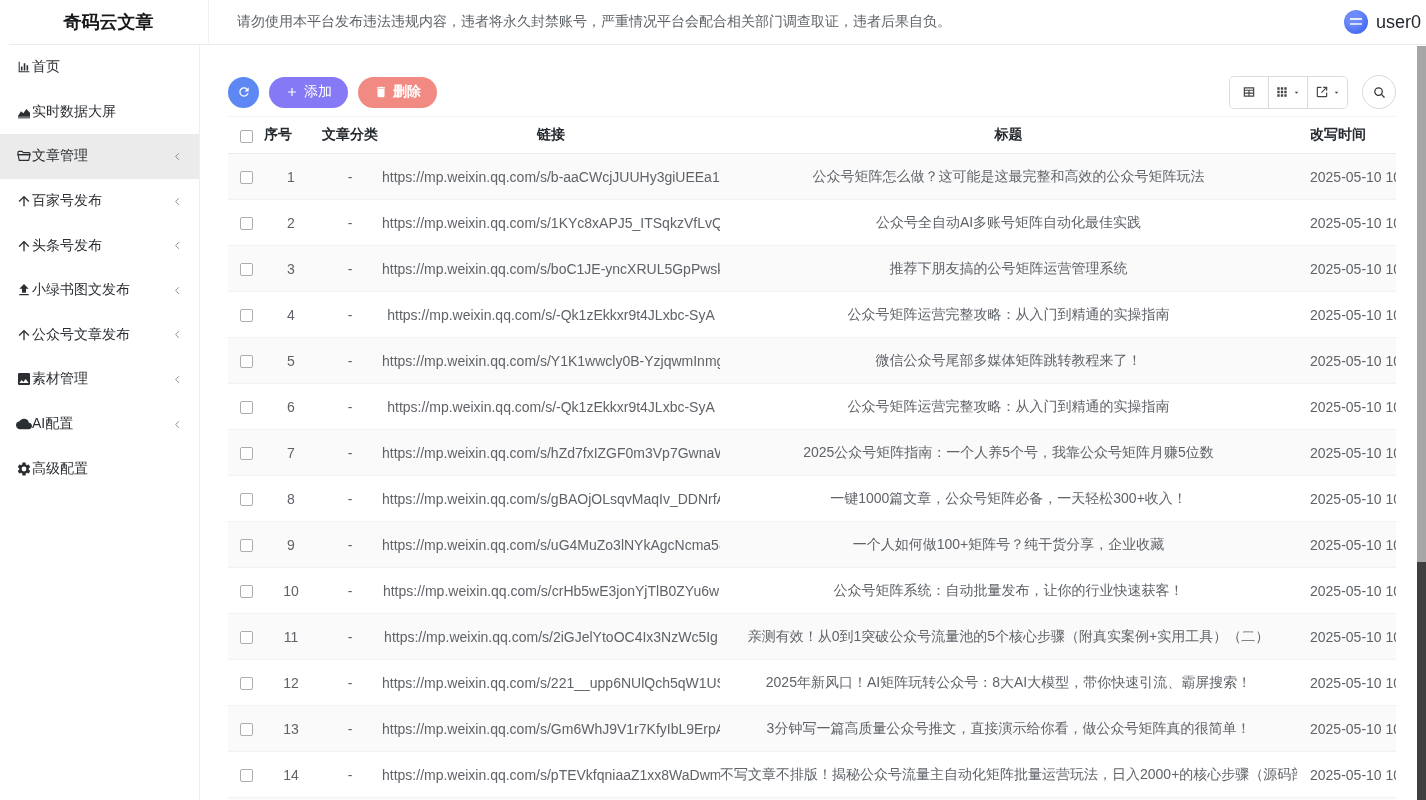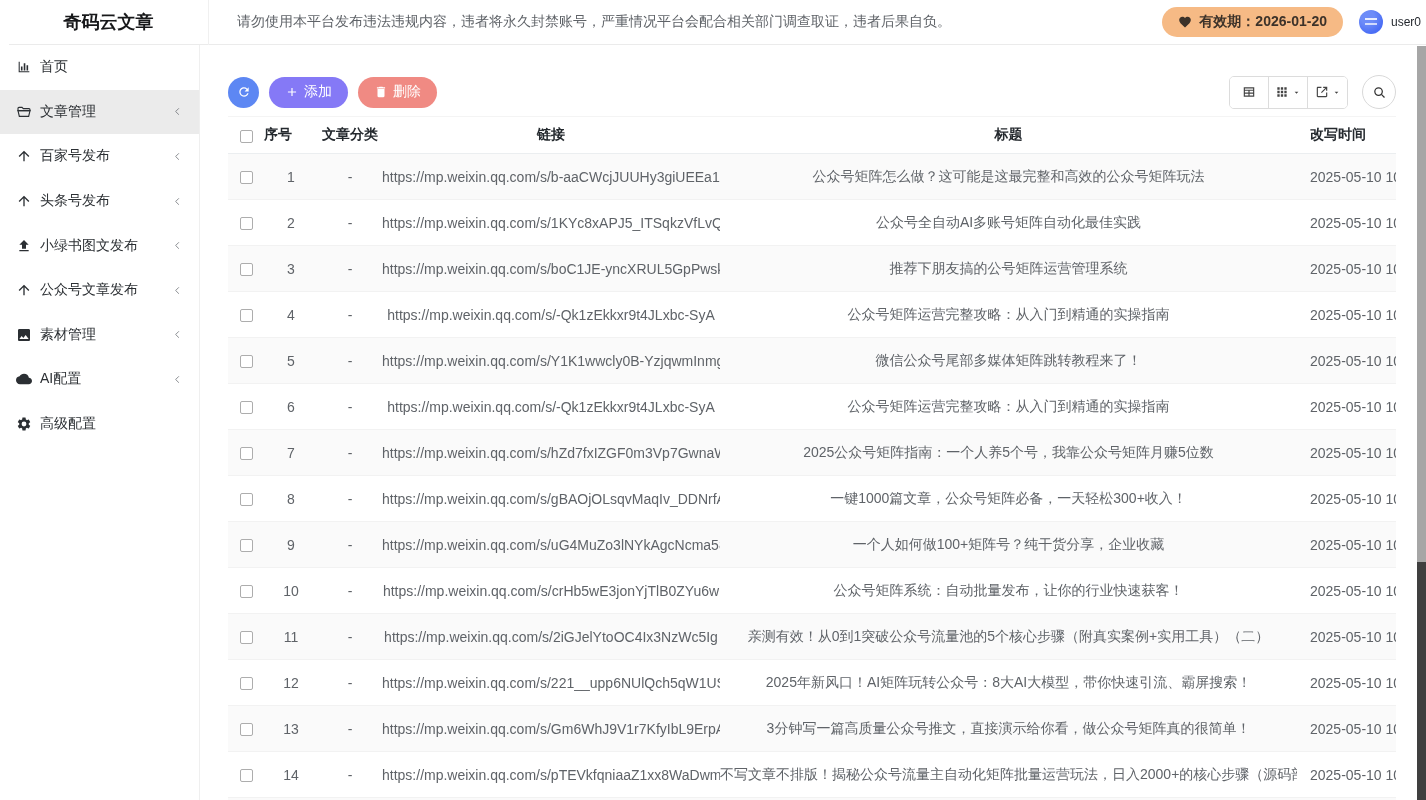--- a/index.html
+++ b/index.html
@@ -14,45 +14,45 @@
   .notice { margin-left:28px; font-size:14px; color:#5f6368; white-space:nowrap; }
   .header-right { margin-left:auto; display:flex; align-items:center; padding-right:14px; }
   .badge { display:flex; align-items:center; gap:7px; background:var(--badge-bg,#f6ba85);
     color:#3c3229; font-size:14px; font-weight:bold; border-radius:15px; padding:6px 16px; cursor:pointer;}
   .badge svg { width:14px; height:14px; fill:#3c3229; }
   .avatar { width:24px; height:24px; border-radius:50%; margin-left:16px; cursor:pointer;
     background:radial-gradient(circle at 35% 30%, #6d8cf8 0 30%, var(--avatar,#4b6ef5) 70%);
     position:relative; overflow:hidden;}
   .avatar:after{content:""; position:absolute; left:6px; top:8px; width:12px; height:2px;
     background:rgba(255,255,255,.85); box-shadow:0 5px 0 rgba(255,255,255,.7);}
-  .username { margin-left:8px; font-size:12px; color:#1f2329; }
+  .username { margin-left:8px; font-size:18px; color:#1f2329; }
 
   
   .sidebar { position:fixed; top:45px; left:0; width:200px; height:755px; background:#fff;
     border-right:1px solid #efefef; z-index:5; }
   .side-item { height:44.6px; display:flex; align-items:center; padding:0 16px 0 15px;
     font-size:14px; color:#2b2f33; cursor:pointer; }
   .side-item.active { background:var(--active-item-bg,#ebebeb); }
   .s-icon { width:17px; height:17px; display:inline-flex; align-items:center; justify-content:center; }
   .s-icon svg { width:16px; height:16px; fill:#2b2f33; }
   .s-icon svg.stroked { fill:none; stroke:#2b2f33; stroke-width:1.7; }
-  .s-label { margin-left:8px; white-space:nowrap; }
+  .s-label { margin-left:0; white-space:nowrap; }
   .s-chevron { margin-left:auto; display:inline-flex; }
   .s-chevron svg { width:11px; height:11px; fill:none; stroke:#5f6368; stroke-width:1.6; }
 
   
   .main { position:absolute; top:45px; left:200px; width:1226px; height:755px; background:#fff;
     padding-left:28px; }
   .toolbar { margin-top:31px; height:32px; width:1168px; display:flex; align-items:center; }
   .btn { border:none; display:inline-flex; align-items:center; justify-content:center;
     cursor:pointer; color:#fff; font-size:14px; font-family:inherit; }
   .btn svg { width:14px; height:14px; fill:#fff; }
   .btn-refresh { width:31px; height:31px; border-radius:50%; background:var(--refresh-btn,#5d87f3); }
   .btn-add { height:31px; border-radius:16px; background:var(--add-btn,#8579f6); padding:0 16px; gap:5px; margin-left:10px;}
-  .btn-del { height:31px; border-radius:16px; background:var(--delete-btn,#f08a83); padding:0 16px; gap:5px; margin-left:10px;}
+  .btn-del { height:31px; border-radius:16px; background:var(--delete-btn,#f08a83); padding:0 16px; gap:5px; margin-left:10px;font-weight:bold;}
   .tool-right { margin-left:auto; display:flex; align-items:center; }
   .btn-group { display:flex; border:1px solid #dcdcdc; border-radius:5px; overflow:hidden; }
   .g-btn { width:39px; height:31px; background:#fff; border:none; border-right:1px solid #dcdcdc;
     display:inline-flex; align-items:center; justify-content:center; gap:3px; cursor:pointer; }
   .g-btn:last-child { border-right:none; }
   .g-btn svg { width:14px; height:14px; fill:#444; }
   .g-btn .caret { width:9px; height:9px; fill:#444; }
   .btn-search { width:34px; height:34px; border-radius:50%; border:1px solid #d9d9d9; background:#fff;
     margin-left:14px; display:inline-flex; align-items:center; justify-content:center; cursor:pointer;}
   .btn-search svg { width:15px; height:15px; fill:none; stroke:#333; stroke-width:2; }
@@ -76,40 +76,43 @@
   .vscroll { position:fixed; top:46px; right:0; width:9px; height:754px; background:#3f3f3f; z-index:20;}
   .vscroll .thumb { position:absolute; top:0; left:0; width:9px; height:516px; background:#a6a6a6; cursor:pointer;}
 </style>
 </head>
 <body>
 
 <div class="header">
   <div class="logo">奇码云文章</div>
   <div class="notice">请勿使用本平台发布违法违规内容，违者将永久封禁账号，严重情况平台会配合相关部门调查取证，违者后果自负。</div>
   <div class="header-right">
-    <div class="badge">
-      <svg viewBox="0 0 24 24">
-          <path d="M12 21.35l-1.45-1.32C5.4 15.36 2 12.28 2 8.5 2 5.42 4.42 3 7.5 3c1.74 0 3.41.81 4.5 2.09C13.09 3.81 14.76 3 16.5 3 19.58 3 22 5.42 22 8.5c0 3.78-3.4 6.86-8.55 11.54L12 21.35z"></path>
-        </svg>
-      <span>有效期：2026-01-20</span>
-    </div>
     <div class="avatar"></div>
     <span class="username">user0</span>
   </div>
 </div>
 
 <div class="sidebar">
   <nav id="sidebar-nav">
       <div class="side-item">
         <span class="s-icon">
           <svg viewBox="0 0 24 24">
             <path d="M4 20V4h1.6v14.4H20V20H4zm3.4-2.6v-6h2.4v6H7.4zm4.2 0V6.5H14v10.9h-2.4zm4.2 0v-8h2.4v8h-2.4z"></path>
           </svg>
         </span>
         <span class="s-label">首页</span>
+      </div>
+      <div class="side-item">
+        <span class="s-icon">
+          <svg viewBox="0 0 24 24">
+            <path d="M3 18l4.5-7 3.5 3 4.5-6.5L21 13v6H3z"></path>
+            <path d="M3 20h18v1.5H3z"></path>
+          </svg>
+        </span>
+        <span class="s-label">实时数据大屏</span>
       </div>
       <div class="side-item active">
         <span class="s-icon">
           <svg viewBox="0 0 24 24" class="stroked">
             <path d="M3 6.5c0-.8.7-1.5 1.5-1.5H9l2 2h8.5c.8 0 1.5.7 1.5 1.5V10H3V6.5z"></path>
             <path d="M3 10h18l-2 8.5H5L3 10z"></path>
           </svg>
         </span>
         <span class="s-label">文章管理</span>
         <span class="s-chevron">

